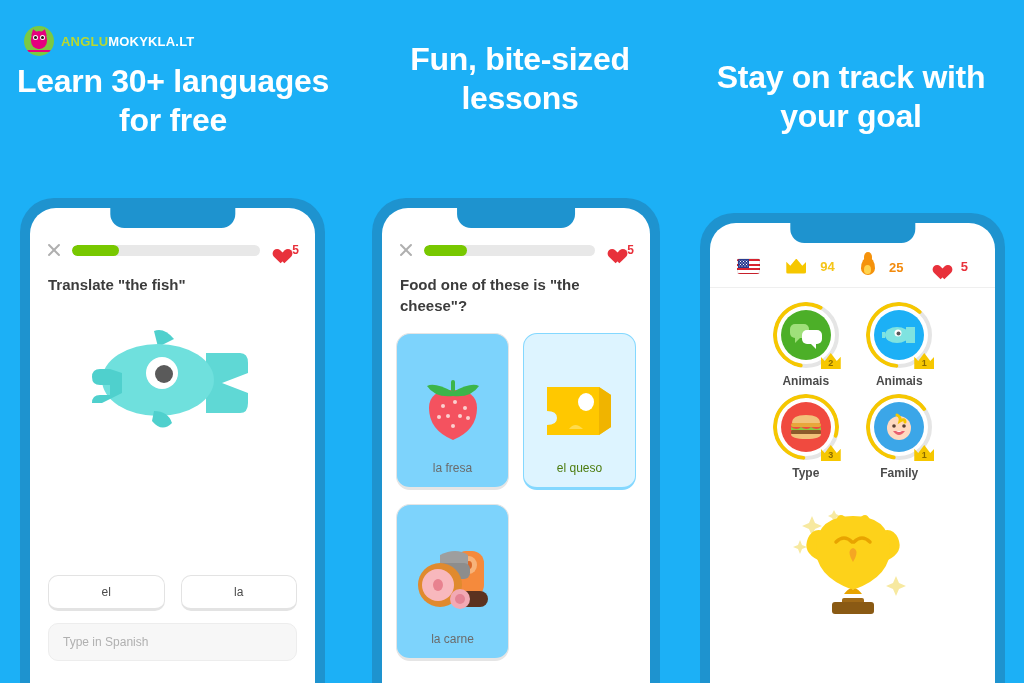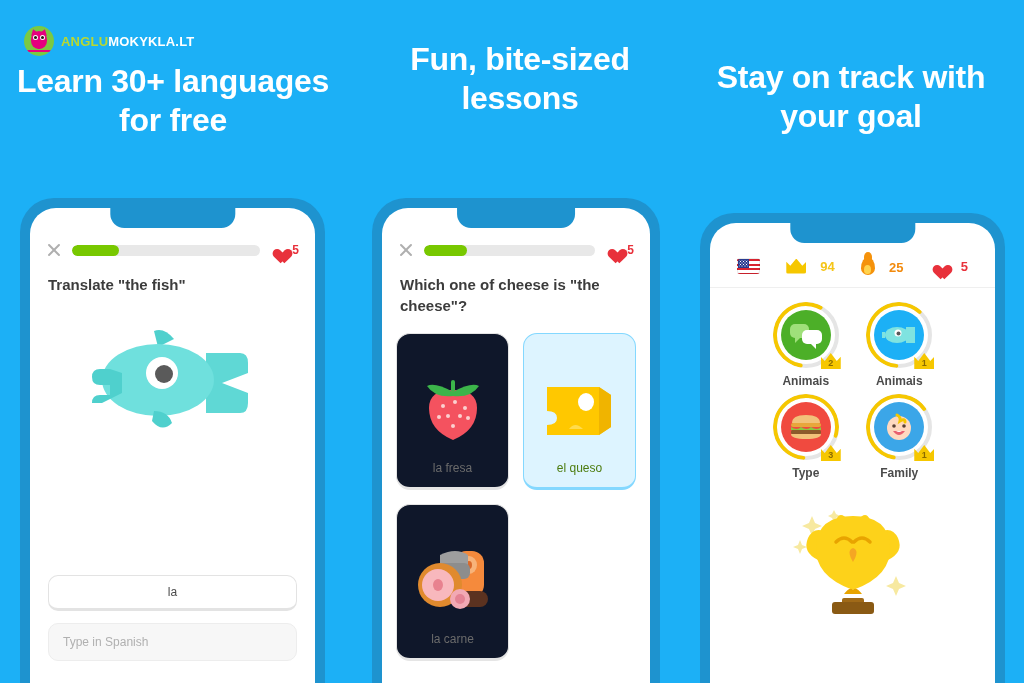--- a/index.html
+++ b/index.html
@@ -142,21 +142,21 @@
     background: #f7f7f7; display: flex; align-items: center;
     padding: 0 14px; font-size: 12px; color: #b0b0b0; cursor: text;
   }
 
   
   .card-grid {
     padding: 16px 14px 0 14px;
     display: grid; grid-template-columns: 1fr 1fr; gap: 14px;
   }
   .ans-card {
-    background: #0f172a; border: 1.5px solid #e5e5e5; border-bottom-width: 3px;
+    background: #7dd3fc; border: 1.5px solid #e5e5e5; border-bottom-width: 3px;
     border-radius: 14px; height: 157px; cursor: pointer;
     display: flex; flex-direction: column; align-items: center;
     justify-content: space-between; padding: 18px 6px 12px 6px;
   }
   .ans-card.selected {
     background: #ddf4ff; border-color: #84d8ff;
   }
   .ans-card .label { font-size: 12px; color: #6b6b6b; }
   .ans-card.selected .label { color: #4d7c0f; }
   .ans-art { flex: 1 1 auto; display: flex; align-items: center; }
@@ -293,20 +293,21 @@
         <path d="M66 6 Q76 2 86 14 L70 22 Z" fill="#4fd0cd"></path>
         <ellipse cx="70" cy="55" rx="56" ry="36" fill="#6fe0dd"></ellipse>
         <path d="M22 44 L12 44 Q4 44 4 52 Q4 60 12 60 L22 60 L22 70 L12 70 Q4 70 4 78 L14 78 L34 68 L34 48 Z" fill="#4fd0cd"></path>
         <path d="M66 86 Q80 86 84 98 Q74 108 64 96 Z" fill="#4fd0cd"></path>
         <circle cx="74" cy="48" r="16" fill="#ffffff"></circle>
         <circle cx="76" cy="49" r="9" fill="#5a5a5a"></circle>
       </svg>
     </div>
 
     <div class="word-row">
+      <div class="word-btn">el</div>
       <div class="word-btn">la</div>
     </div>
 
     <div class="type-input">
       <span>Type in Spanish</span>
     </div>
   </div>
 </div>
 
 <div class="phone" id="phone2">
@@ -317,21 +318,21 @@
       <div class="close-x"></div>
       <div class="pbar">
         <i id="p2fill" style="width: 25%;"></i>
       </div>
       <div class="hearts">
         <div class="heart"></div>
         <span class="heart-count">5</span>
       </div>
     </div>
 
-    <div class="prompt">Which one of cheese is "the cheese"?</div>
+    <div class="prompt">Food one of these is "the cheese"?</div>
 
     <div class="card-grid">
 
       <div class="ans-card">
         <div class="ans-art">
           <svg width="76" height="76" viewBox="0 0 76 76" aria-hidden="true">
             <path d="M38 22 Q62 22 62 40 Q62 62 38 72 Q14 62 14 40 Q14 22 38 22 Z" fill="#f4525f"></path>
             <path d="M38 24 Q20 14 12 18 Q20 30 38 28 Z" fill="#3cb54a"></path>
             <path d="M38 24 Q56 14 64 18 Q56 30 38 28 Z" fill="#3cb54a"></path>
             <rect x="36" y="12" width="4" height="12" rx="2" fill="#3cb54a"></rect>

